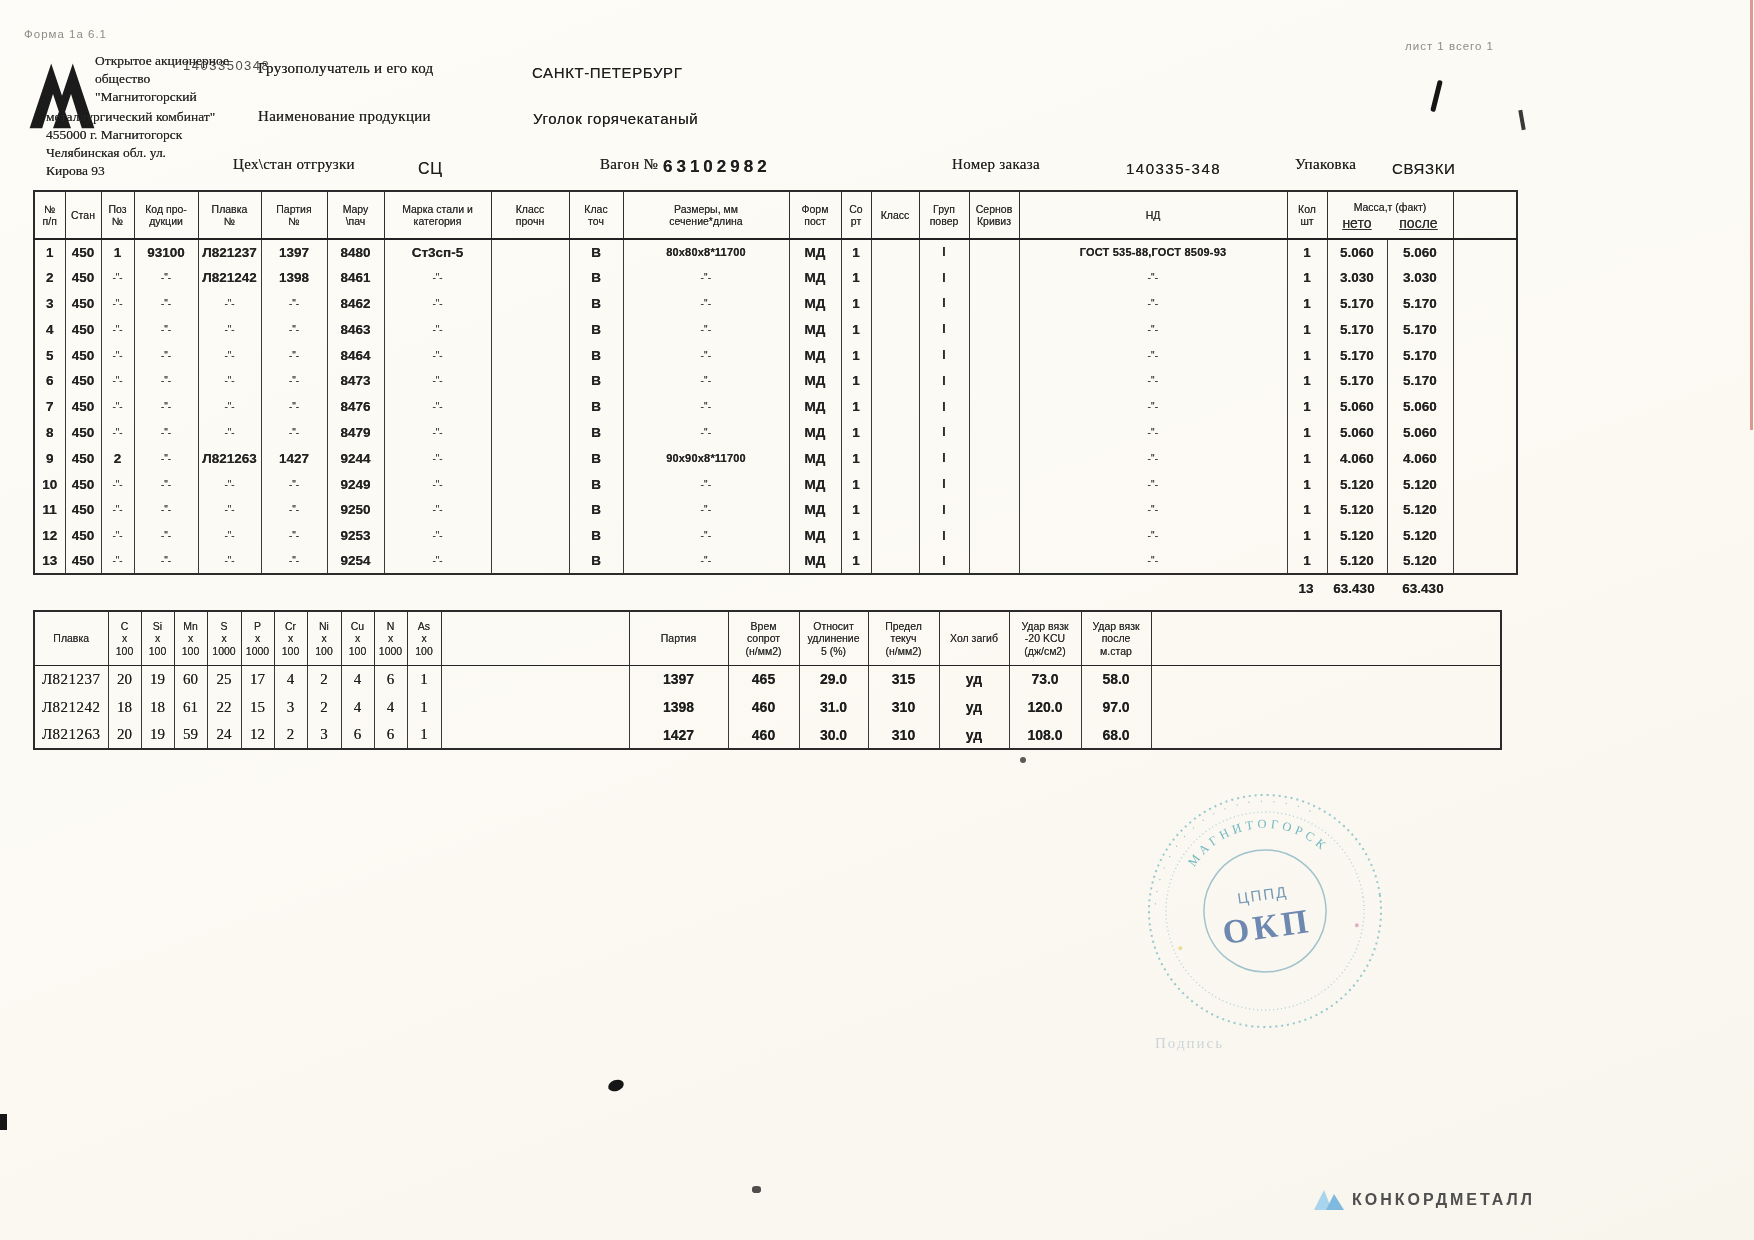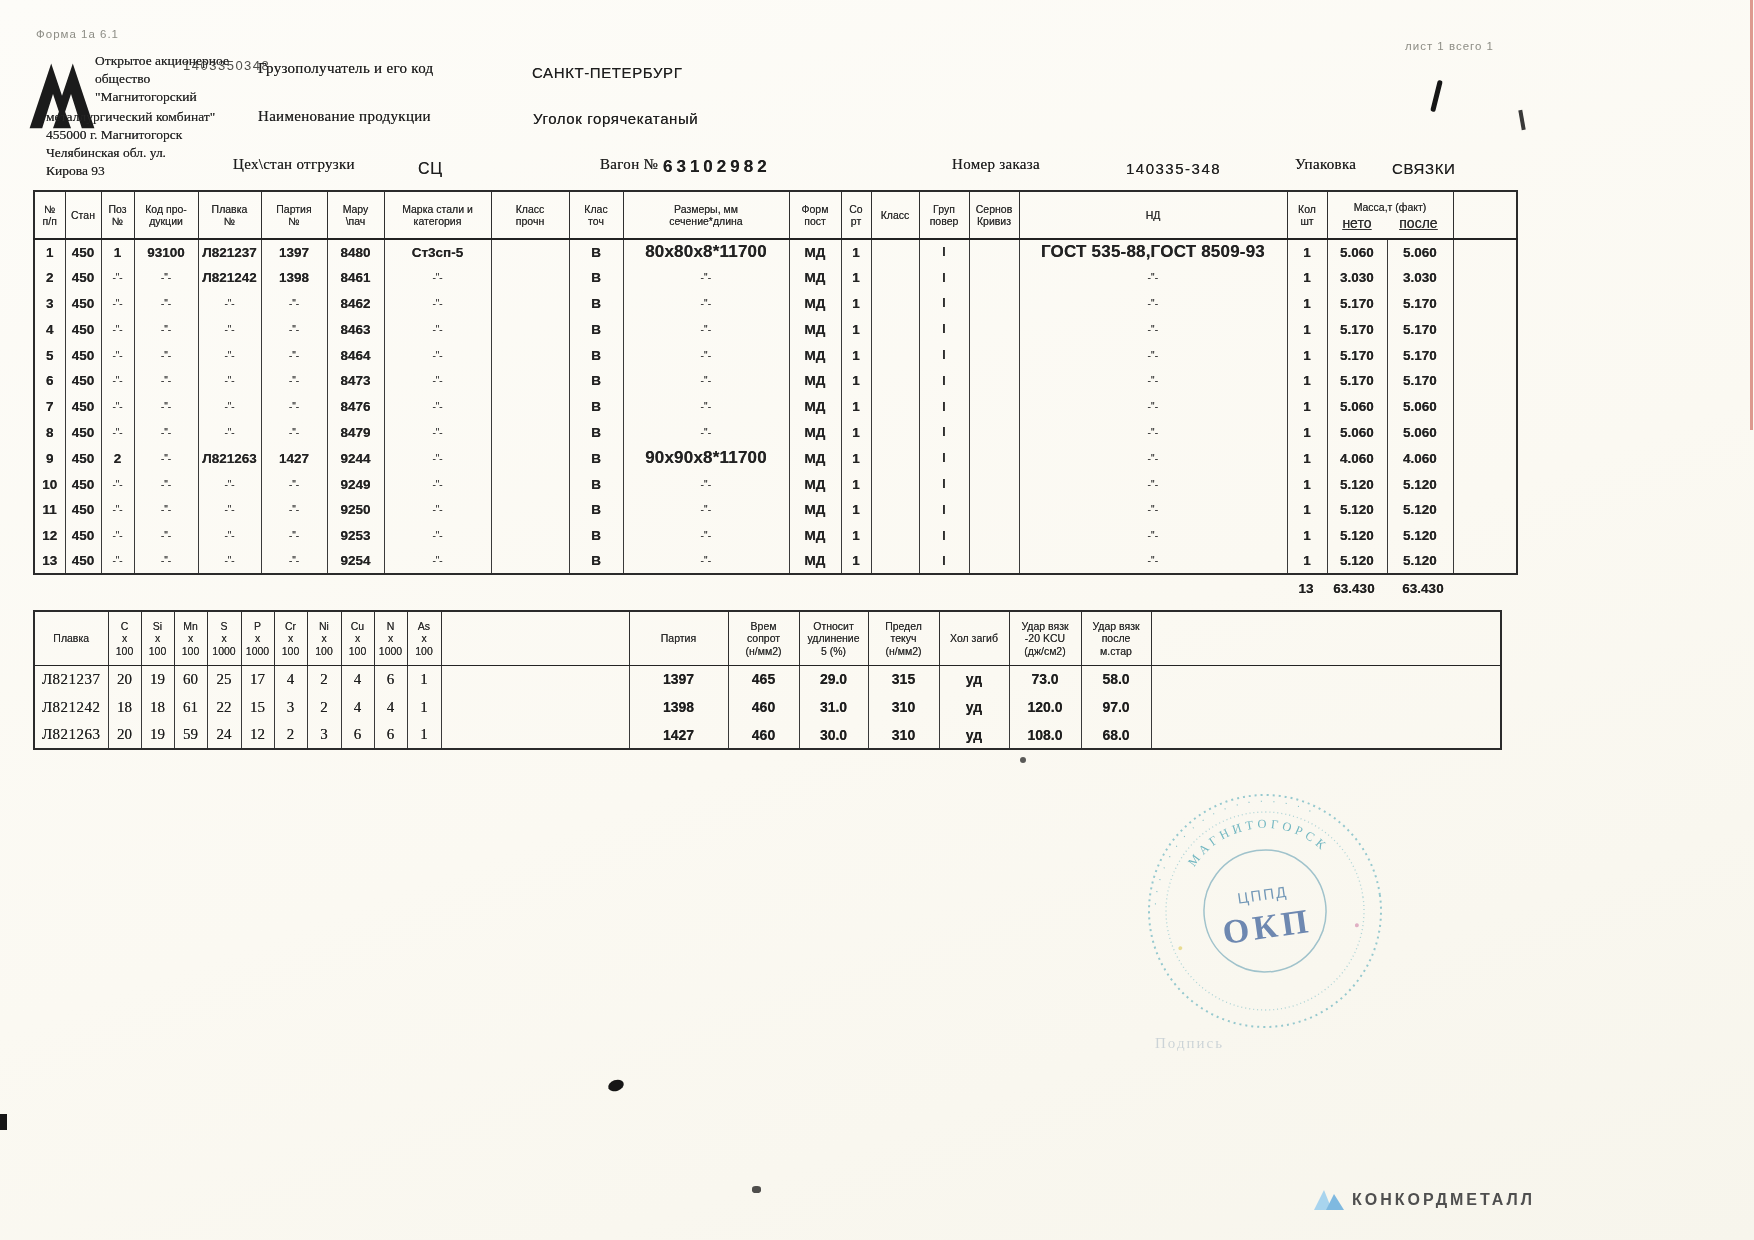--- a/index.html
+++ b/index.html
@@ -17,21 +17,21 @@
   .formnum{font-size:13px;color:#4e4e4a;letter-spacing:1.5px;margin-top:28px;}
 
   table{border-collapse:collapse;table-layout:fixed;position:absolute;background:transparent;}
   .mtab{left:33px;top:190px;border:2px solid #2b2b2b;}
   .mtab th,.ctab th{border:1.4px solid #2f2f2f;font-weight:400;font-size:10.5px;line-height:12.5px;
       white-space:pre-line;text-align:center;vertical-align:middle;padding:1px;color:#2c2c2c;}
   .mtab thead th{border-bottom:2px solid #222;}
   .mtab td{border-left:1.2px solid #3a3a3a;border-right:1.2px solid #3a3a3a;font-size:13.5px;font-weight:700;
       text-align:center;vertical-align:middle;padding:0;color:#222;overflow:hidden;white-space:nowrap;}
   .mtab tbody tr{height:25.8px;}
-  .mtab td.c10,.mtab td.c16{font-size:17px;letter-spacing:0.2px;}
+  .mtab td.c10,.mtab td.c16{font-size:11px;letter-spacing:0.2px;}
   td.ditto{font-size:10px !important;font-weight:400 !important;color:#3e3e3e;}
   td.tick{font-size:12px;color:#2e2e2e;}
   .subrow{display:flex;justify-content:space-around;margin-top:3px;}
   .subrow span{font-size:14px;text-decoration:underline;}
 
   .ctab{left:33px;top:610px;border:2px solid #2b2b2b;}
   .ctab thead th{border-bottom:1.8px solid #242424;}
   .ctab td{border-left:1.2px solid #3a3a3a;border-right:1.2px solid #3a3a3a;
       font-family:"Liberation Serif",serif;font-size:15px;text-align:center;vertical-align:middle;padding:0;color:#1d1d1d;}
   .ctab tbody tr{height:28px;}
@@ -43,21 +43,21 @@
   .stamp{opacity:0.85;transform:rotate(-8deg);}
   .sig{font-size:15px;color:#5a7a9a;opacity:0.28;letter-spacing:2px;font-family:"Liberation Serif",serif;}
   .konkord-text{font-size:16px;font-weight:700;letter-spacing:3px;color:#4f4f4f;white-space:nowrap;}
   .artifact{position:absolute;background:#161616;}
 </style>
 </head>
 <body>
 
 <div class="page">
 
-  <div class="abs formlab" style="left:36px;top:28px">Форма 1а 6.1</div>
+  <div class="abs formlab" style="left:24px;top:28px">Форма 1а 6.1</div>
   <div class="abs formnum" style="left:183px;top:30px">1403350348</div>
 
 
   <div class="abs formlab" style="left:1405px;top:40px">лист 1 всего 1</div>
 
   <svg class="abs" style="left:26px;top:56px" width="72" height="76" viewBox="0 0 80 84">
     <path d="M4 80 L28 8 L40 44 L52 8 L76 80 L62 80 L50 42 L40 72 L30 42 L18 80 Z" fill="#1b1b1b"></path>
     <path d="M30 80 L40 52 L50 80 Z" fill="#1b1b1b"></path>
   </svg>
 

